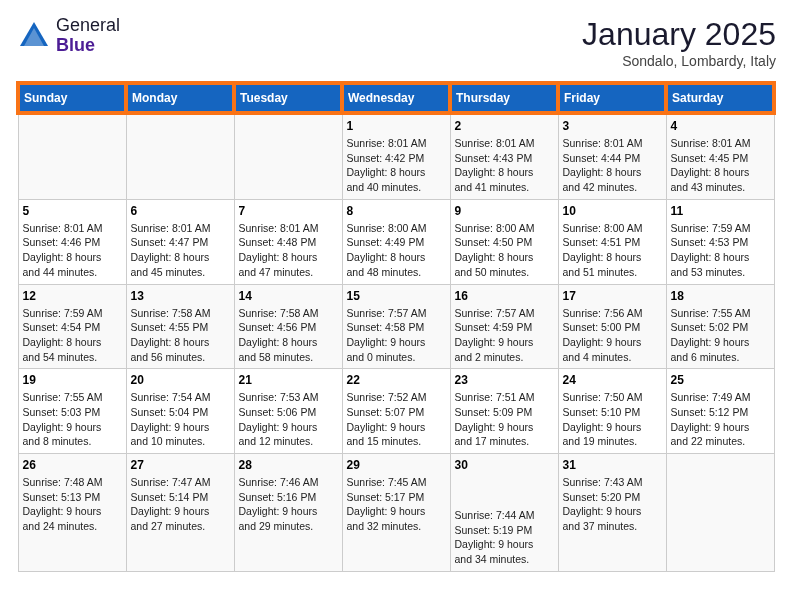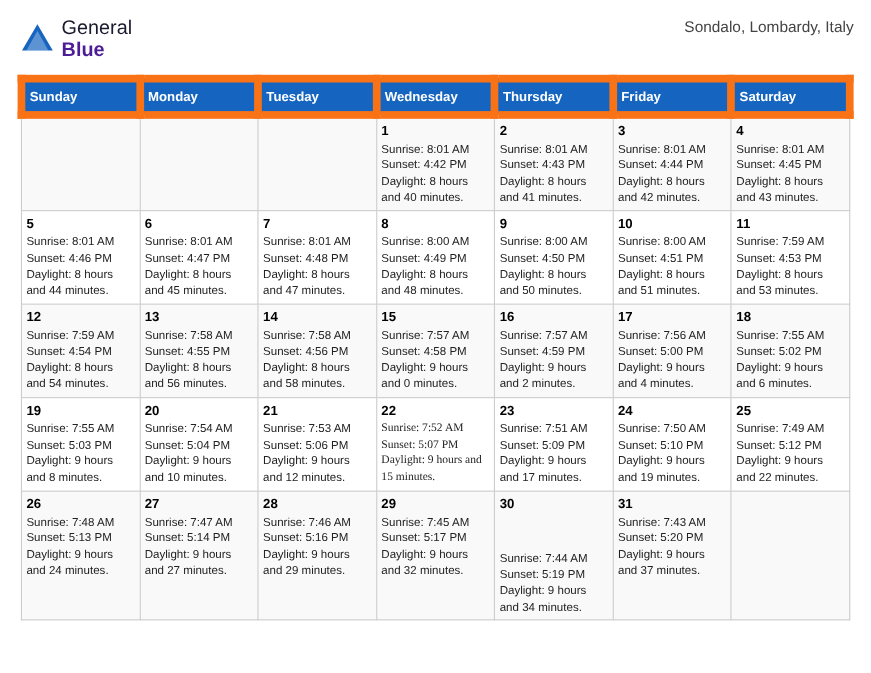--- a/index.html
+++ b/index.html
@@ -42,21 +42,21 @@
       border-collapse: collapse;
       font-size: 11px;
     }
     thead tr th {
       background: #1565c0;
       color: #fff;
       padding: 6px 4px;
       text-align: left;
       font-weight: bold;
       font-size: 12px;
-      border: 7px solid #f97316;
+      border: 4px solid #f97316;
     }
     tbody tr td {
       border: 1px solid #ccc;
       vertical-align: top;
       padding: 4px;
       min-height: 80px;
       width: calc(100% / 7);
       background: #fff;
     }
     tbody tr:nth-child(odd) td {
@@ -84,20 +84,21 @@
     <svg class="logo-icon" viewBox="0 0 36 36">
       <polygon points="18,4 32,28 4,28" fill="#1565c0"></polygon>
       <polygon points="18,10 28,28 8,28" fill="#fff" opacity="0.3"></polygon>
     </svg>
     <div>
       <div style="color:#1a1a2e;font-weight:normal;font-size:18px;line-height:1.1;">General</div>
       <div style="color:#4c1d95;font-weight:bold;font-size:18px;line-height:1.1;">Blue</div>
     </div>
   </div>
   <div class="title-block">
+    <div class="month-title">January 2025</div>
     <div class="location">Sondalo, Lombardy, Italy</div>
   </div>
 </div>
 
 <table>
   <thead>
     <tr id="dow-row">
         <th>Sunday</th>
         <th>Monday</th>
         <th>Tuesday</th>
@@ -239,21 +240,21 @@
 Daylight: 9 hours and 10 minutes.</div>
         </td>
         <td>
           <div class="day-number">21</div>
           <div class="day-info" style="white-space: pre-line;">Sunrise: 7:53 AM
 Sunset: 5:06 PM
 Daylight: 9 hours and 12 minutes.</div>
         </td>
         <td>
           <div class="day-number">22</div>
-          <div class="day-info" style="white-space: pre-line; font-family: Liberation Serif, serif;">Sunrise: 7:52 AM
+          <div class="day-info" style="white-space: pre-line;">Sunrise: 7:52 AM
 Sunset: 5:07 PM
 Daylight: 9 hours and 15 minutes.</div>
         </td>
         <td>
           <div class="day-number">23</div>
           <div class="day-info" style="white-space: pre-line;">Sunrise: 7:51 AM
 Sunset: 5:09 PM
 Daylight: 9 hours and 17 minutes.</div>
         </td>
         <td>

